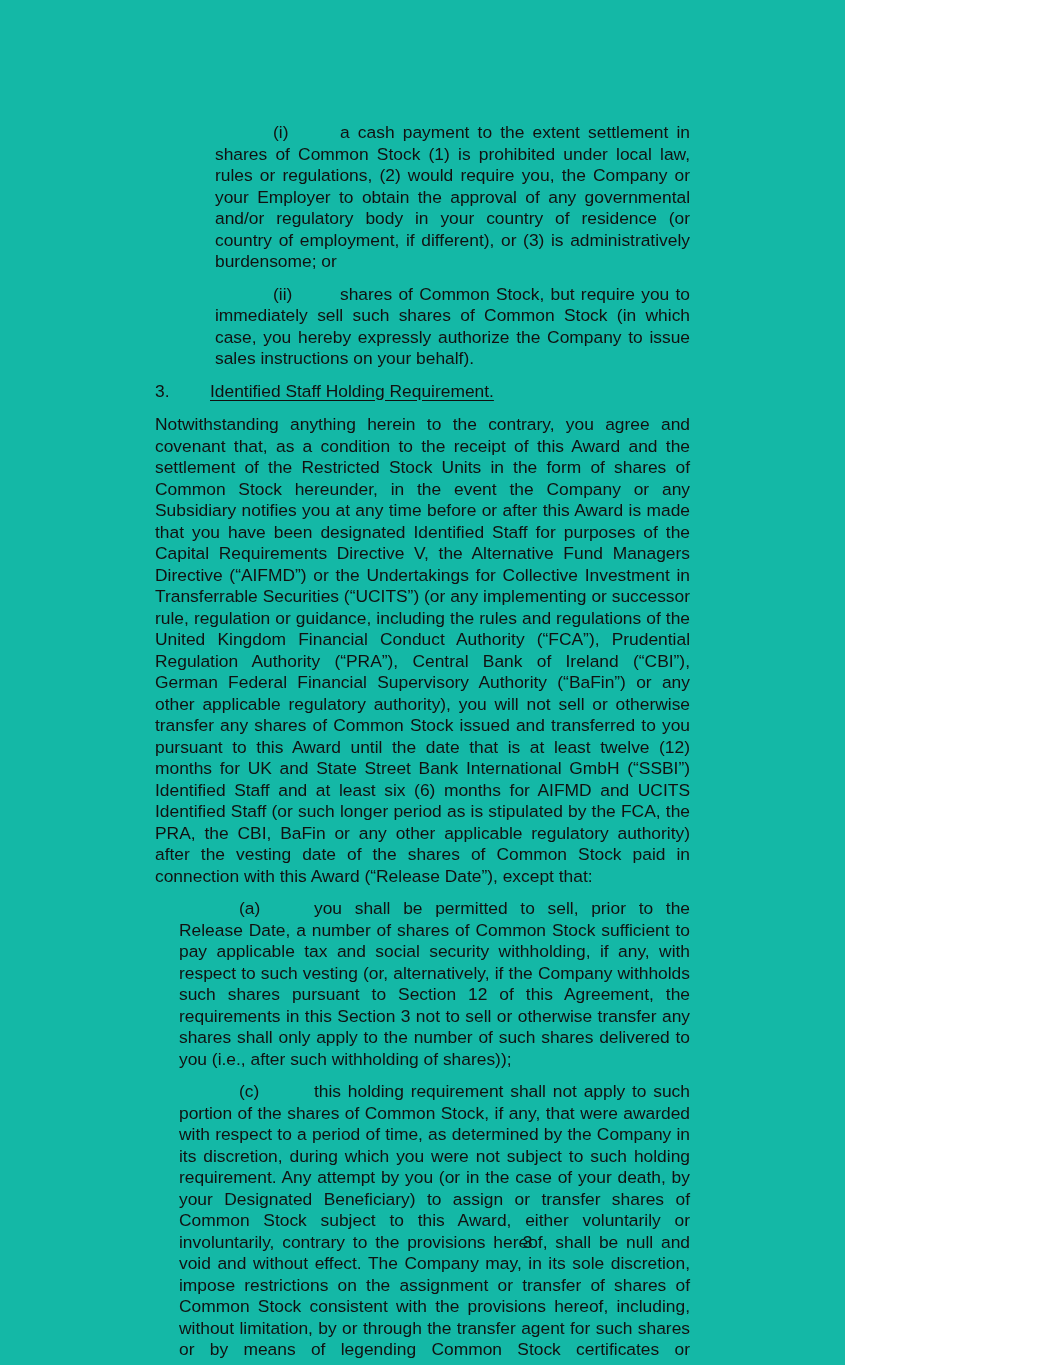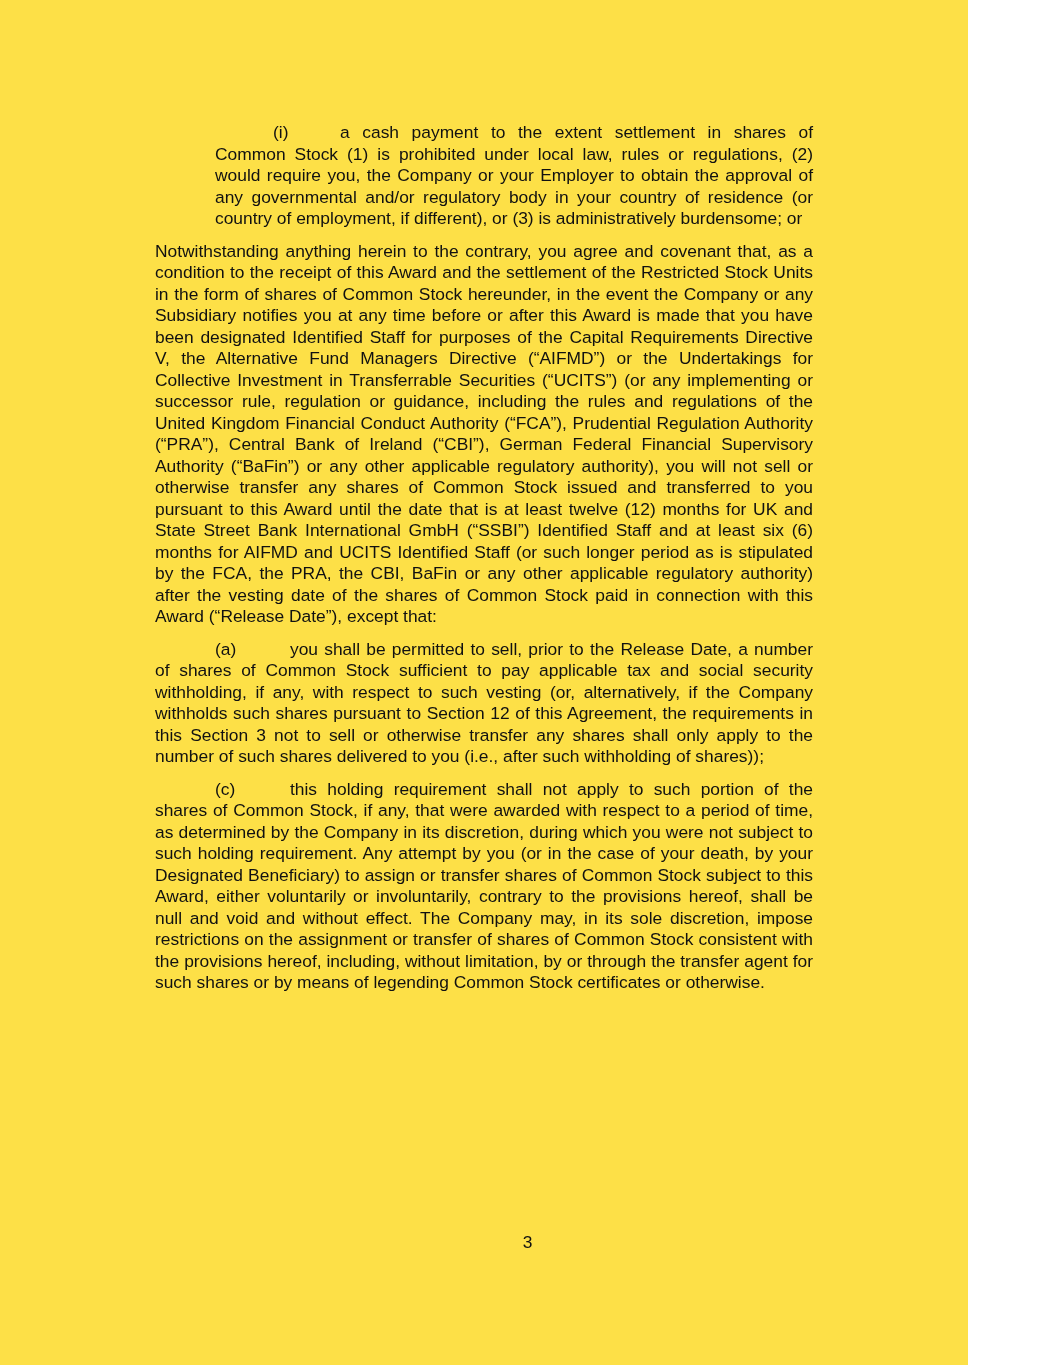--- a/index.html
+++ b/index.html
@@ -5,23 +5,23 @@
   * { margin: 0; padding: 0; box-sizing: border-box; }
   html, body { background: #ffffff; }
   body {
     width: 1055px;
     height: 1365px;
     font-family: "Liberation Sans", "DejaVu Sans", sans-serif;
     color: #111111;
     position: relative;
   }
   .page {
-    width: 968px;
+    width: 845px;
     height: 1365px;
-    background: #fde047;
+    background: #14b8a6;
     padding: 122px 155px 16px 155px;
     font-size: 17.4px;
     line-height: 21.5px;
   }
   .para {
     text-align: justify;
     margin-bottom: 11px;
     hyphens: none;
     -webkit-hyphens: none;
   }
@@ -31,20 +31,21 @@
     text-indent: 58px;
   }
   .clause .clause-label {
     display: inline-block;
     width: 67px;
     text-indent: 0;
   }
   
   .subclause {
     text-indent: 60px;
+    margin-left: 24px;
   }
   .subclause .clause-label {
     display: inline-block;
     width: 75px;
     text-indent: 0;
   }
   .section-heading {
     margin-top: 8px;
     margin-bottom: 12px;
     text-align: left;
@@ -68,21 +69,27 @@
 </style>
 </head>
 <body>
 
 <div class="page">
 
   <p class="para clause">
     <span class="clause-label">(i)</span><span>a cash payment to the extent settlement in shares of Common Stock (1) is prohibited under local law, rules or regulations, (2) would require you, the Company or your Employer to obtain the approval of any governmental and/or regulatory body in your country of residence (or country of employment, if different), or (3) is administratively burdensome; or</span>
   </p>
 
+  <p class="para clause">
+    <span class="clause-label">(ii)</span><span>shares of Common Stock, but require you to immediately sell such shares of Common Stock (in which case, you hereby expressly authorize the Company to issue sales instructions on your behalf).</span>
+  </p>
 
+  <p class="para section-heading">
+    <span class="section-number">3.</span><span class="section-title">Identified Staff Holding Requirement.</span>
+  </p>
 
   <p class="para">Notwithstanding anything herein to the contrary, you agree and covenant that, as a condition to the receipt of this Award and the settlement of the Restricted Stock Units in the form of shares of Common Stock hereunder, in the event the Company or any Subsidiary notifies you at any time before or after this Award is made that you have been designated Identified Staff for purposes of the Capital Requirements Directive V, the Alternative Fund Managers Directive (“AIFMD”) or the Undertakings for Collective Investment in Transferrable Securities (“UCITS”) (or any implementing or successor rule, regulation or guidance, including the rules and regulations of the United Kingdom Financial Conduct Authority (“FCA”), Prudential Regulation Authority (“PRA”), Central Bank of Ireland (“CBI”), German Federal Financial Supervisory Authority (“BaFin”) or any other applicable regulatory authority), you will not sell or otherwise transfer any shares of Common Stock issued and transferred to you pursuant to this Award until the date that is at least twelve (12) months for UK and State Street Bank International GmbH (“SSBI”) Identified Staff and at least six (6) months for AIFMD and UCITS Identified Staff (or such longer period as is stipulated by the FCA, the PRA, the CBI, BaFin or any other applicable regulatory authority) after the vesting date of the shares of Common Stock paid in connection with this Award (“Release Date”), except that:</p>
 
   <p class="para subclause">
     <span class="clause-label">(a)</span><span>you shall be permitted to sell, prior to the Release Date, a number of shares of Common Stock sufficient to pay applicable tax and social security withholding, if any, with respect to such vesting (or, alternatively, if the Company withholds such shares pursuant to Section 12 of this Agreement, the requirements in this Section 3 not to sell or otherwise transfer any shares shall only apply to the number of such shares delivered to you (i.e., after such withholding of shares));</span>
   </p>
 
 
   <p class="para subclause">
     <span class="clause-label">(c)</span><span>this holding requirement shall not apply to such portion of the shares of Common Stock, if any, that were awarded with respect to a period of time, as determined by the Company in its discretion, during which you were not subject to such holding requirement. Any attempt by you (or in the case of your death, by your Designated Beneficiary) to assign or transfer shares of Common Stock subject to this Award, either voluntarily or involuntarily, contrary to the provisions hereof, shall be null and void and without effect. The Company may, in its sole discretion, impose restrictions on the assignment or transfer of shares of Common Stock consistent with the provisions hereof, including, without limitation, by or through the transfer agent for such shares or by means of legending Common Stock certificates or otherwise.</span>

